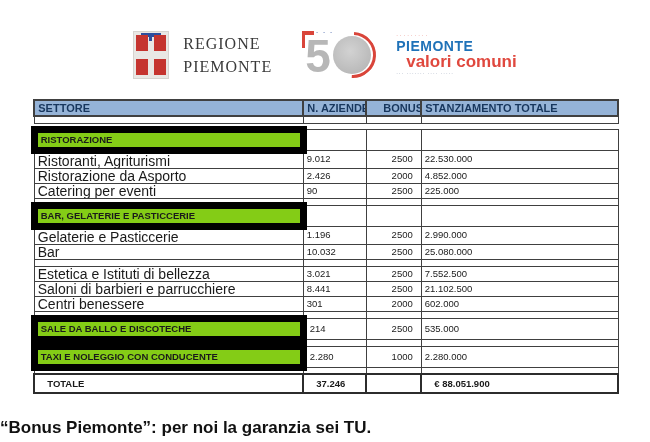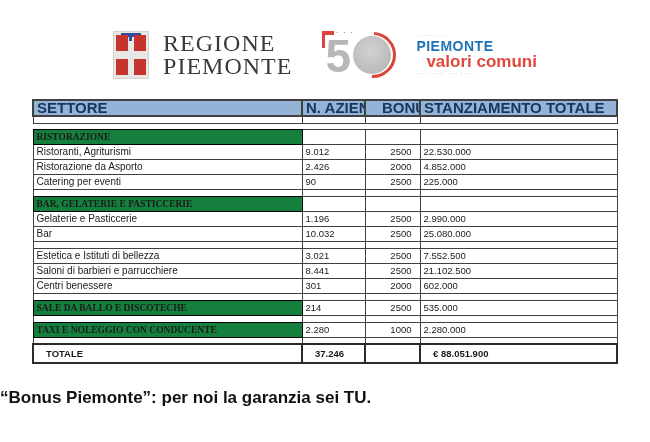--- a/index.html
+++ b/index.html
@@ -9,46 +9,46 @@
   }
   
   .logo-bar{display:flex;justify-content:center;align-items:center;gap:14px;margin-top:27px;height:56px;}
   .shield{position:relative;width:36px;height:48px;background:#e9e7e4;border:1px solid #d6d3cf;box-sizing:border-box;}
   .shield .sq{position:absolute;width:12px;height:16px;background:#c5342f;}
   .sq.tl{left:2px;top:3px;} .sq.tr{right:2px;top:3px;}
   .sq.bl{left:2px;bottom:3px;} .sq.br{right:2px;bottom:3px;}
   .lambello{position:absolute;top:1px;left:50%;transform:translateX(-50%);width:20px;height:4px;background:#2d4e9e;}
   .lambello i{position:absolute;top:4px;width:3px;height:4px;background:#2d4e9e;}
   .lambello i.l1{left:1px;} .lambello i.l2{left:8px;} .lambello i.l3{left:15px;}
-  .regione-text{font-family:"Liberation Serif",serif;font-size:24px;line-height:23px;color:#3a3a3a;letter-spacing:1px;}
+  .regione-text{font-family:"Liberation Serif",serif;font-size:16px;line-height:23px;color:#3a3a3a;letter-spacing:1px;}
   
   .fifty{position:relative;width:86px;height:52px;margin-left:16px;}
   .flag-v{position:absolute;left:0;top:2px;width:3px;height:17px;background:#d9453a;}
   .flag-h{position:absolute;left:0;top:2px;width:12px;height:4px;background:#d9453a;}
   .blue-dashes{position:absolute;left:14px;top:0;font-size:5px;letter-spacing:2px;color:#2d4e9e;font-weight:bold;}
   .five{position:absolute;left:3px;top:2px;font-size:46px;line-height:50px;font-weight:800;color:#b7b7b7;font-family:"Liberation Sans",sans-serif;}
   .disc{position:absolute;left:31px;top:7px;width:38px;height:38px;border-radius:50%;
         background:radial-gradient(circle at 45% 40%, #d2d2d2 0%, #c3c3c3 45%, #b0b0b0 100%);}
   .arc{position:absolute;left:28px;top:3px;width:46px;height:46px;border-radius:50%;border:3px solid transparent;
        border-right-color:#d9453a;border-bottom-color:#d9453a;transform:rotate(-42deg);box-sizing:border-box;}
   .fifty-text{display:flex;flex-direction:column;justify-content:center;line-height:1.05;margin-left:-6px;}
   .tiny-red{font-size:5px;color:#d9453a;letter-spacing:2px;height:6px;overflow:hidden;}
   .piemonte-word{font-size:14px;font-weight:bold;color:#1f72b8;letter-spacing:0.5px;}
   .valori-word{font-size:17px;font-weight:bold;color:#e0483e;margin-left:10px;}
   .tiny-tag{font-size:5px;color:#6d7f9a;letter-spacing:1px;height:6px;overflow:hidden;}
   
   table{border-collapse:collapse;table-layout:fixed;width:584px;margin:16px auto 0 auto;}
   td{padding:0 3px;height:14px;line-height:14px;font-size:9.5px;white-space:nowrap;overflow:hidden;box-sizing:border-box;}
-  .head td{background:#95b3d7;color:#17365d;font-weight:bold;border:2px solid #404040;font-size:15px;}
+  .head td{background:#95b3d7;color:#17365d;font-weight:bold;border:2px solid #404040;font-size:11px;}
   .b{border:1px solid #404040;}
-  .lbl{font-size:10px;}
+  .lbl{font-size:14px;}
   .num{}
   .cen{text-align:center;padding-left:16px;}
   .bonus{text-align:right;padding-right:8px;}
-  .sec-title{background:#15803d;font-weight:bold;border:1px solid #000000;font-family:Liberation Serif, serif;}
+  .sec-title{background:#84cc16;font-weight:bold;border:7px solid #000000;}
   .sp td{height:7px;border-left:1px solid #404040;border-right:1px solid #404040;padding:0;}
   .sb td{height:7px;border-left:1px solid #404040;border-right:1px solid #404040;border-bottom:1px solid #404040;padding:0;}
   .g td{height:6px;border:0;padding:0;}
   .total td{border:2px solid #2c2c2c;font-weight:bold;height:17px;line-height:17px;padding-left:12px;}
   
   .caption{margin-top:24px;text-align:left;font-size:17px;font-weight:bold;color:#111;}
 </style>
 </head>
 <body>
 

